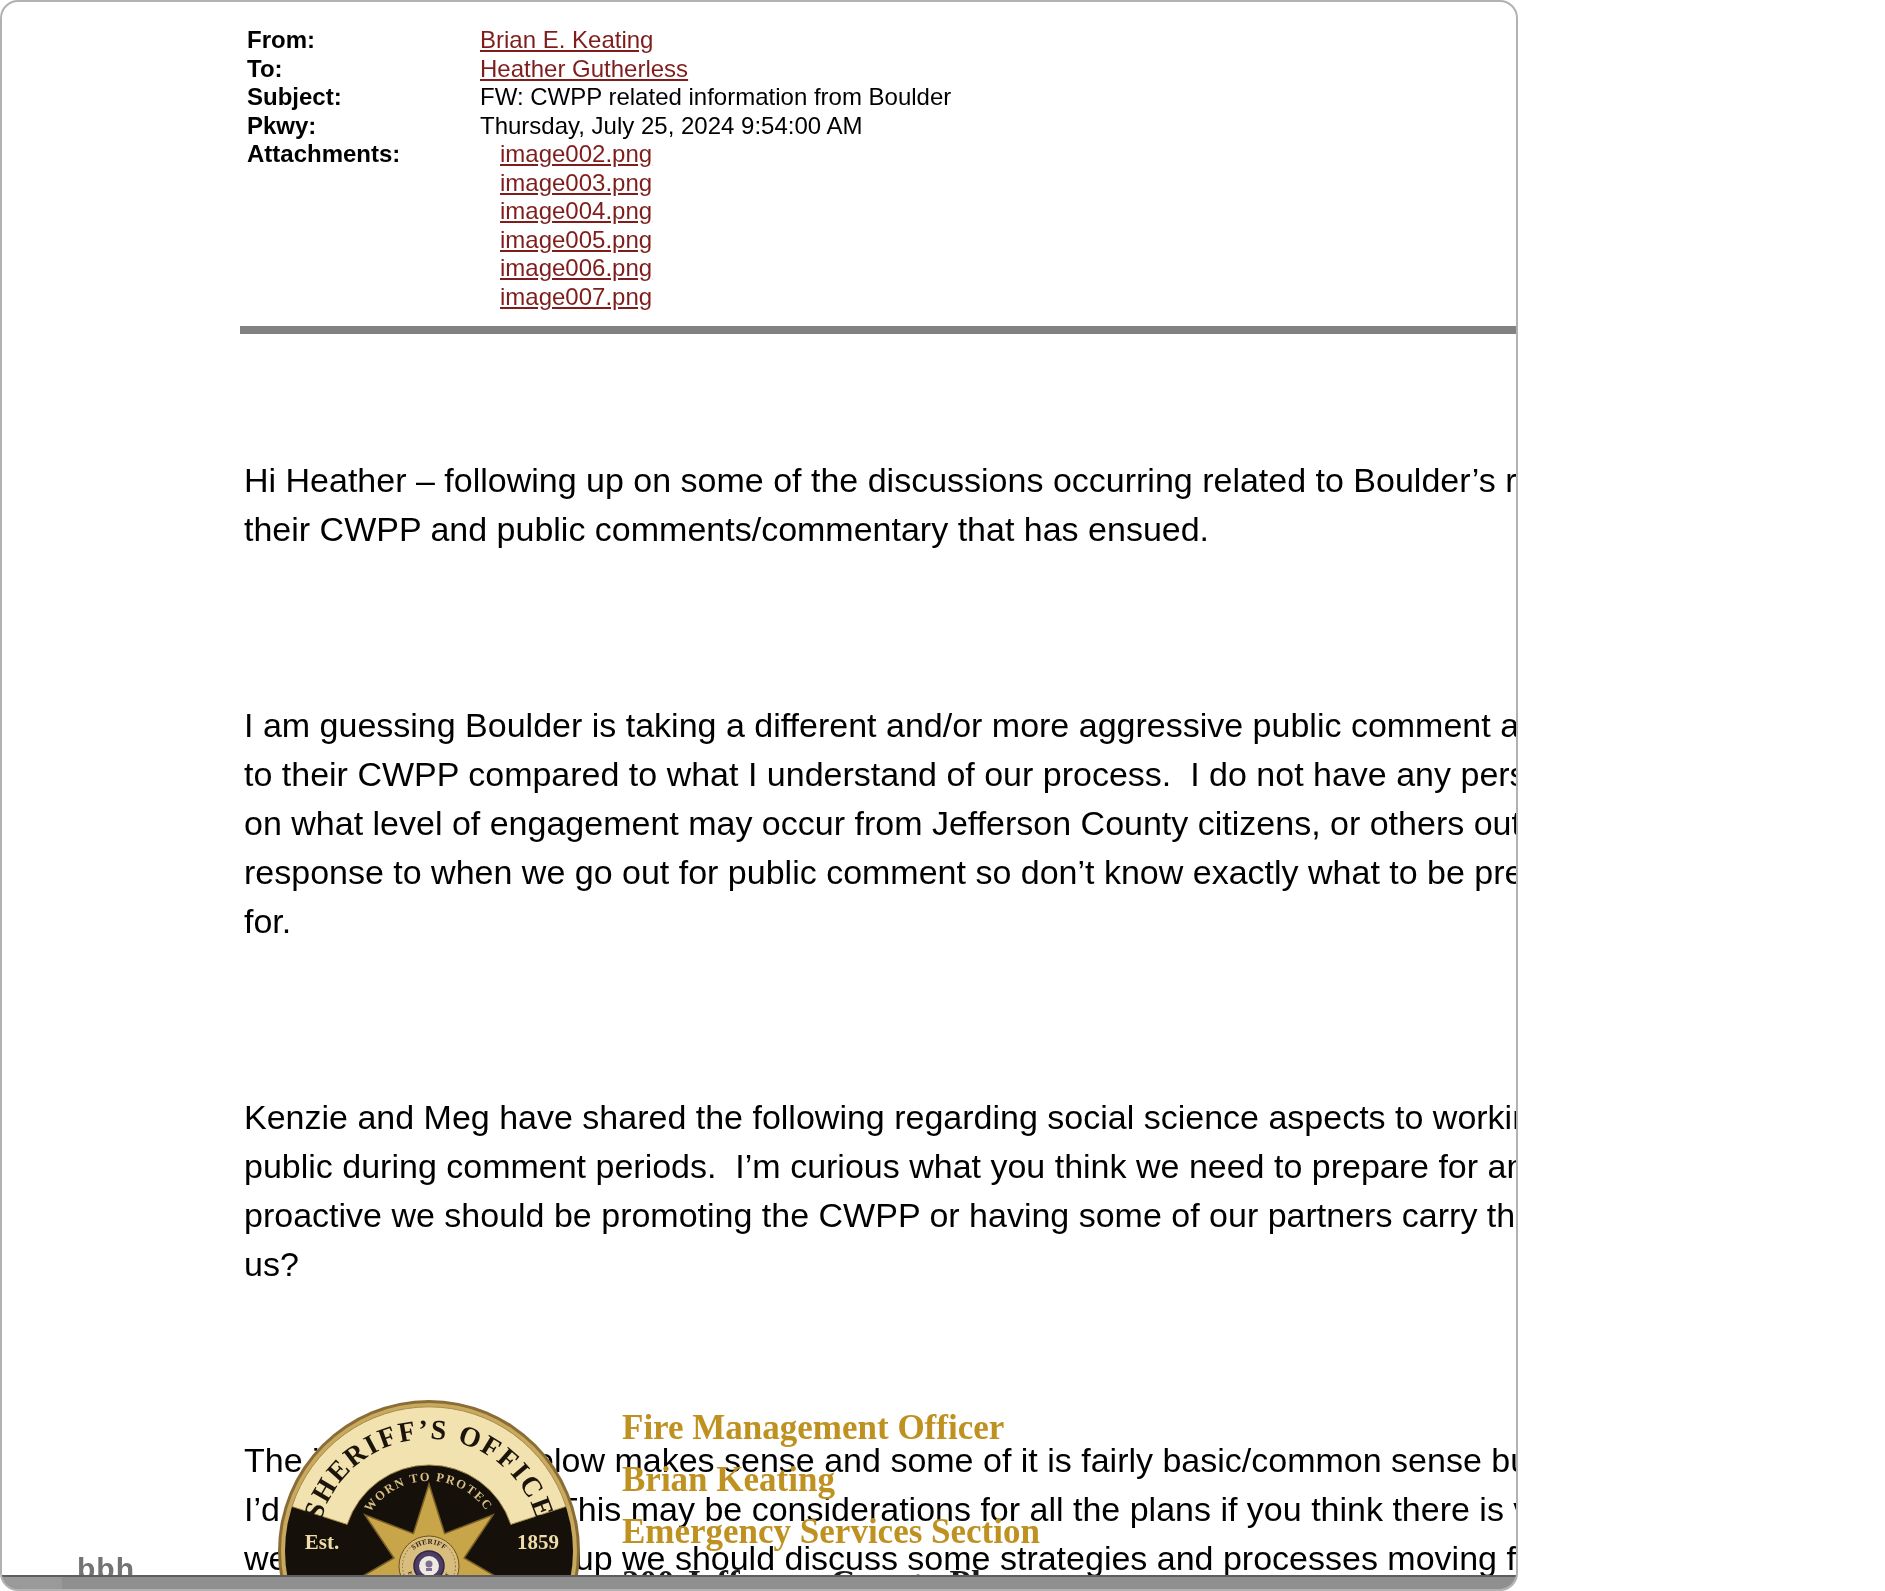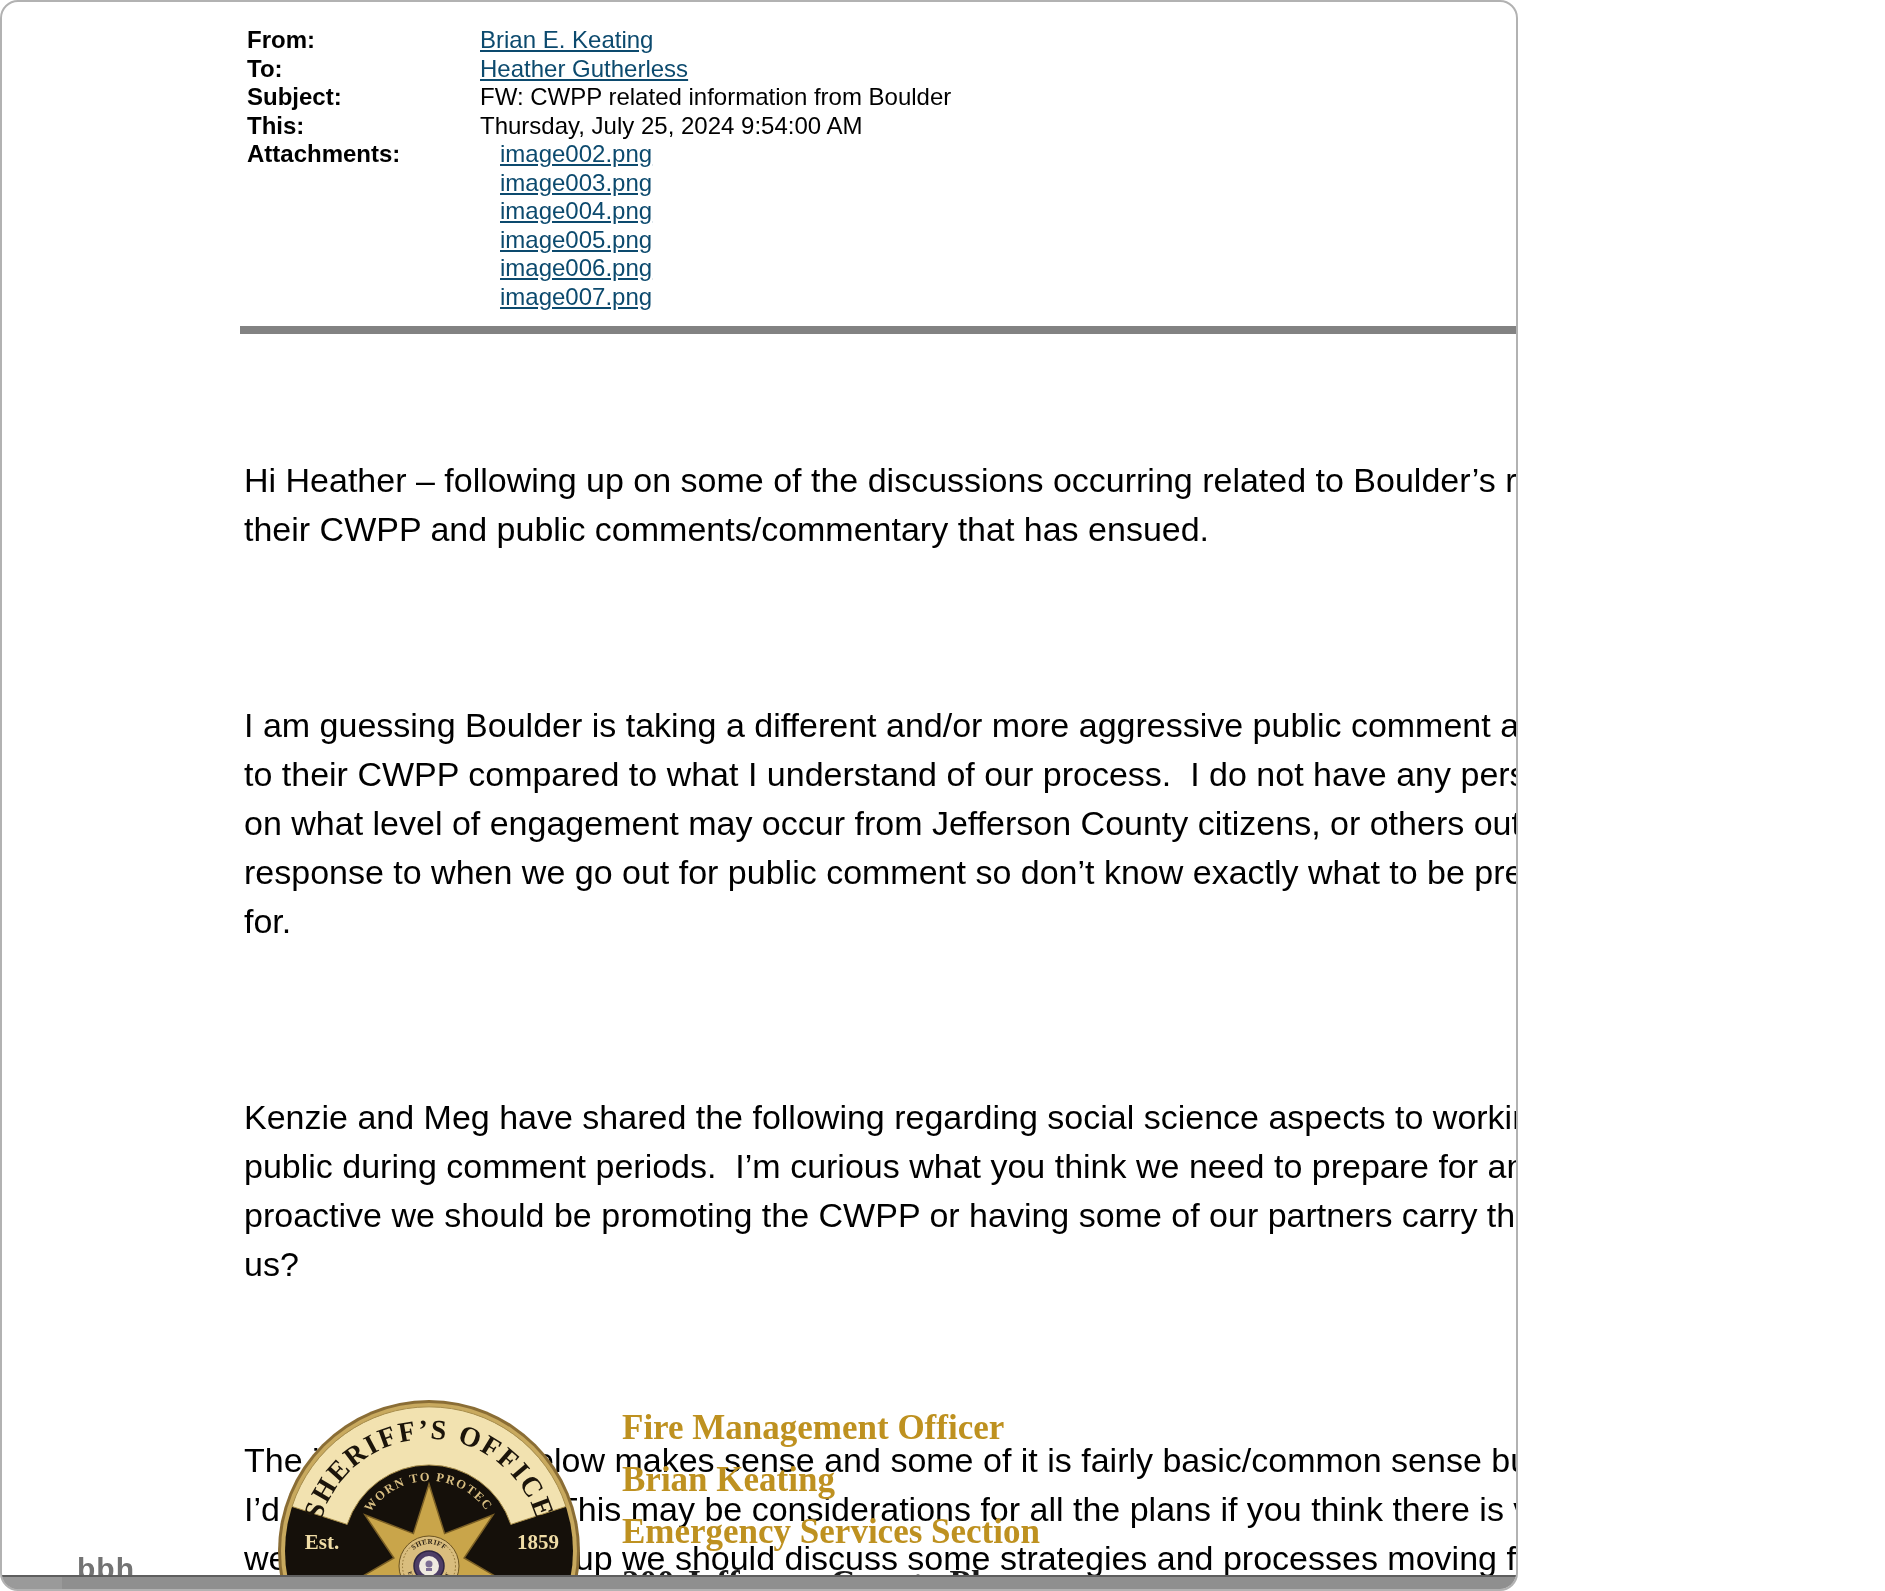--- a/index.html
+++ b/index.html
@@ -4,21 +4,21 @@
 <style>
   html,body{margin:0;padding:0;background:#ffffff;}
   #stage{position:relative;width:1518px;height:1591px;background:#fff;overflow:hidden;
          border:2px solid #b2b2b2;border-radius:18px;box-sizing:border-box;
          font-family:"Liberation Sans",sans-serif;}
   
   .hdr{position:absolute;left:245px;top:24px;font-size:24px;line-height:28.5px;color:#000;}
   .hdr-row{display:flex;}
   .hdr-label{width:233px;font-weight:bold;flex:0 0 233px;}
   .hdr-value{white-space:nowrap;}
-  .lnk{color:#0c4a6e;text-decoration:underline;cursor:pointer;}
+  .lnk{color:#7f1d1d;text-decoration:underline;cursor:pointer;}
   .att-list{display:flex;flex-direction:column;margin-left:20px;}
   
   .divider{position:absolute;left:238px;top:324px;width:1405px;height:8px;background:#828282;}
   
   .body-text{position:absolute;left:242px;top:356px;font-size:34px;line-height:49px;
              color:#000;white-space:pre;font-family:"Liberation Sans",sans-serif;}
   .body-text p{margin:0 0 49px 0;}
   
   .sig{position:absolute;left:620px;top:1400px;font-family:"Liberation Serif",serif;
        font-weight:bold;font-size:35px;line-height:52px;color:#BE9120;white-space:nowrap;}
@@ -46,21 +46,21 @@
     </div>
     <div class="hdr-row">
       <div class="hdr-label">To:</div>
       <div class="hdr-value"><a class="lnk">Heather Gutherless</a></div>
     </div>
     <div class="hdr-row">
       <div class="hdr-label">Subject:</div>
       <div class="hdr-value">FW: CWPP related information from Boulder</div>
     </div>
     <div class="hdr-row">
-      <div class="hdr-label">This:</div>
+      <div class="hdr-label">Pkwy:</div>
       <div class="hdr-value">Thursday, July 25, 2024 9:54:00 AM</div>
     </div>
     <div class="hdr-row">
       <div class="hdr-label">Attachments:</div>
       <div class="att-list">
         <a class="lnk">image002.png</a>
         <a class="lnk">image003.png</a>
         <a class="lnk">image004.png</a>
         <a class="lnk">image005.png</a>
         <a class="lnk">image006.png</a>

